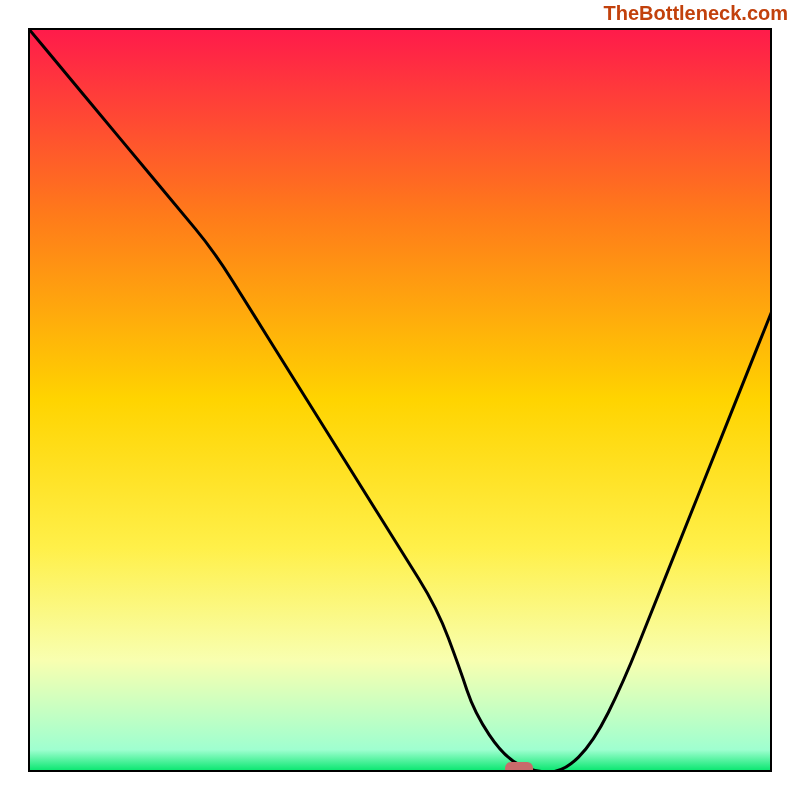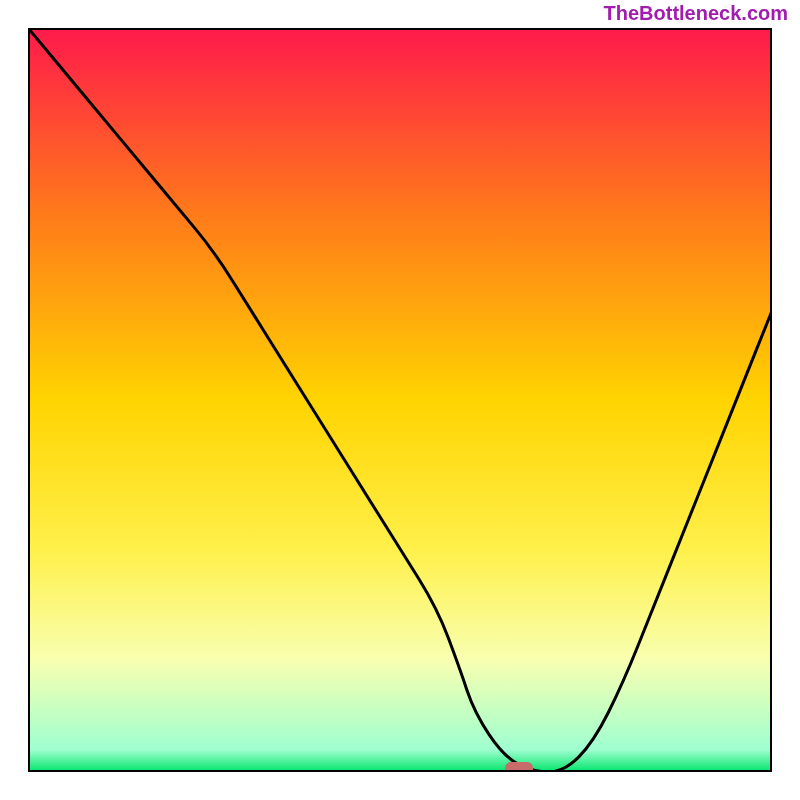--- a/index.html
+++ b/index.html
@@ -10,21 +10,21 @@
     background: #ffffff;
     font-family: Arial, sans-serif;
     position: relative;
   }
   .watermark {
     position: absolute;
     top: 2px;
     right: 12px;
     font-size: 20px;
     font-weight: bold;
-    color: #a21caf;
+    color: #c2410c;
     z-index: 10;
   }
   .chart-container {
     position: absolute;
     left: 28px;
     top: 28px;
     width: 744px;
     height: 744px;
   }
   svg {

